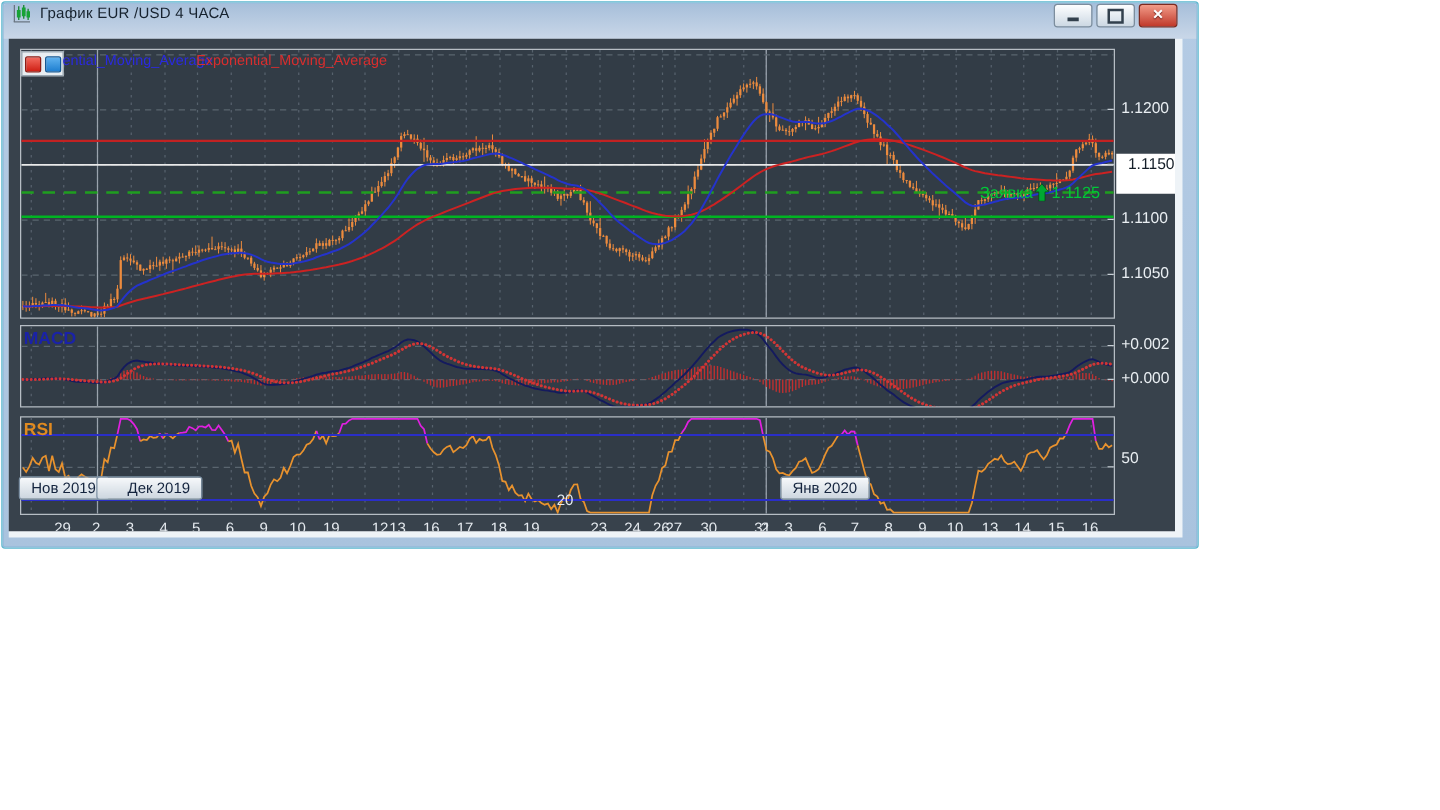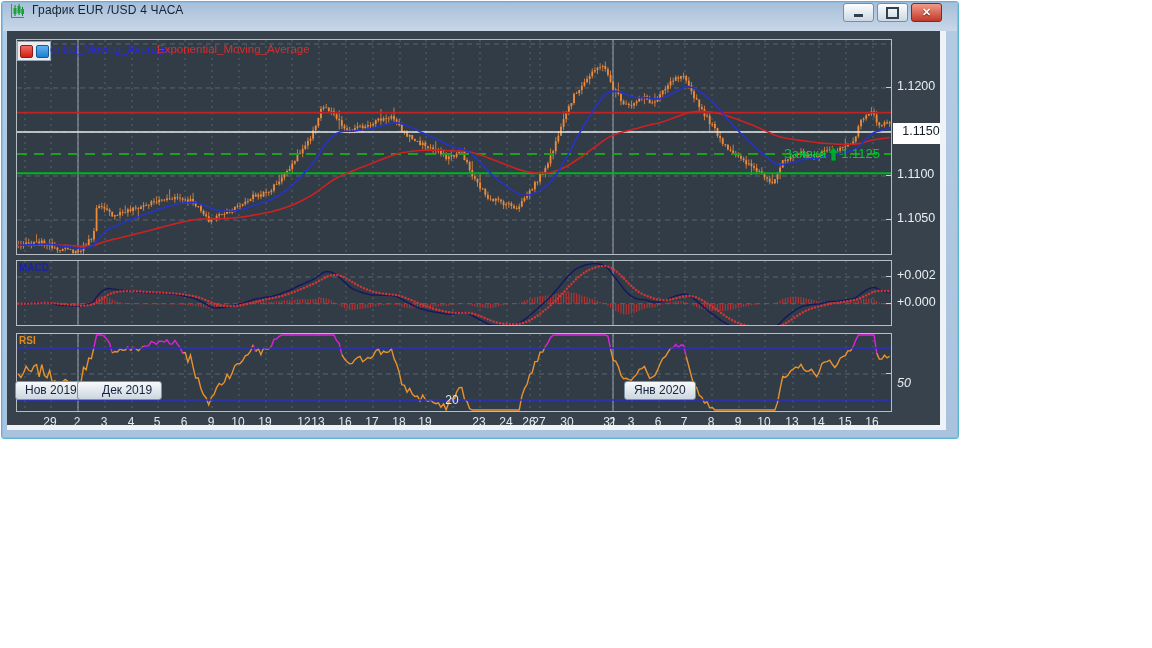--- a/index.html
+++ b/index.html
@@ -15,24 +15,24 @@
   .glyph-close{color:#fff;font-size:11px;font-weight:bold;line-height:11px;text-shadow:0 1px 1px #5e1510}
   .client-edge{position:absolute;left:5px;top:29px;width:939px;height:399px;background:#eef3f7}
   .client{position:absolute;left:5px;top:29px;width:933px;height:394px;background:#38424c;overflow:hidden}
   .panel{position:absolute;background:#323c46;border:1px solid #b6bdc4}
   .panel svg{display:block}
   #price-panel{left:9px;top:8px}
   #macd-panel{left:9px;top:229px}
   #rsi-panel{left:9px;top:302px}
   .axlbl{position:absolute;color:#e9eef2;font-size:12.5px;white-space:nowrap}
   .axtick{position:absolute;width:5px;height:1px;background:#c8cfd6;left:884px}
-  .curprice{position:absolute;left:886px;width:56px;height:21px;background:#ffffff;color:#141e28;font-size:12.5px;text-align:center;line-height:16px}
+  .curprice{position:absolute;left:886px;width:56px;height:32px;background:#ffffff;color:#141e28;font-size:12.5px;text-align:center;line-height:16px}
   .xlbl{position:absolute;width:22px;text-align:center;color:#e4e9ee;font-size:12px;top:384px}
   .monthbox{position:absolute;top:350px;height:17px;padding:0 9px;background:linear-gradient(#f7f9fb,#ccd6df);border:1px solid #7e92a5;border-radius:3px;color:#14243e;font-size:12px;line-height:17px;white-space:nowrap}
-  .pane-label{position:absolute;font-size:10px;font-weight:bold}
+  .pane-label{position:absolute;font-size:14px;font-weight:bold}
   .legend-btns{position:absolute;left:10px;top:10px;width:32px;height:18px;background:#e8edf1;border:1px solid #98a5b0;display:flex;align-items:center;justify-content:center;gap:3px}
   .sq{width:11px;height:11px;border-radius:2px}
   .sq.red{background:linear-gradient(#f26a5e,#cf2015);border:1px solid #8e1c14}
   .sq.blue{background:linear-gradient(#5fb2ef,#1f7fd0);border:1px solid #155a95}
   .legend-txt{position:absolute;top:12px;font-size:11.5px;white-space:nowrap}
   .annot{position:absolute;right:60px;top:115px;font-size:13px;color:#00c838;white-space:nowrap;display:flex;align-items:center;gap:2px;pointer-events:none}
 </style>
 </head>
 <body>
 
@@ -1255,21 +1255,21 @@
       <div class="curprice" style="left: 886px; top: 91.991px; width: 56px;">1.1150</div>
       <div class="axtick" style="left: 879px; top: 144.006px;"></div>
       <div class="axlbl" style="left: 890px; top: 136.006px;">1.1100</div>
       <div class="axtick" style="left: 879px; top: 188.021px;"></div>
       <div class="axlbl" style="left: 890px; top: 180.021px;">1.1050</div>
       <div class="axtick" style="left: 879px; top: 245px;"></div>
       <div class="axlbl" style="left: 890px; top: 237px;">+0.002</div>
       <div class="axtick" style="left: 879px; top: 271.667px;"></div>
       <div class="axlbl" style="left: 890px; top: 263.667px;">+0.000</div>
       <div class="axtick" style="left: 879px; top: 341.993px;"></div>
-      <div class="axlbl" style="left: 890px; top: 345px; font-style: italic;">50</div>
+      <div class="axlbl" style="left: 890px; top: 328px;">50</div>
       <div class="xlbl" style="left: 6px; top: 384px; margin-top: 47px;">28</div>
       <div class="xlbl" style="left: 32px; top: 384px;">29</div>
       <div class="xlbl" style="left: 59px; top: 384px;">2</div>
       <div class="xlbl" style="left: 86px; top: 384px;">3</div>
       <div class="xlbl" style="left: 113px; top: 384px;">4</div>
       <div class="xlbl" style="left: 139px; top: 384px;">5</div>
       <div class="xlbl" style="left: 166px; top: 384px;">6</div>
       <div class="xlbl" style="left: 193px; top: 384px;">9</div>
       <div class="xlbl" style="left: 220px; top: 384px;">10</div>
       <div class="xlbl" style="left: 247px; top: 384px;">19</div>

